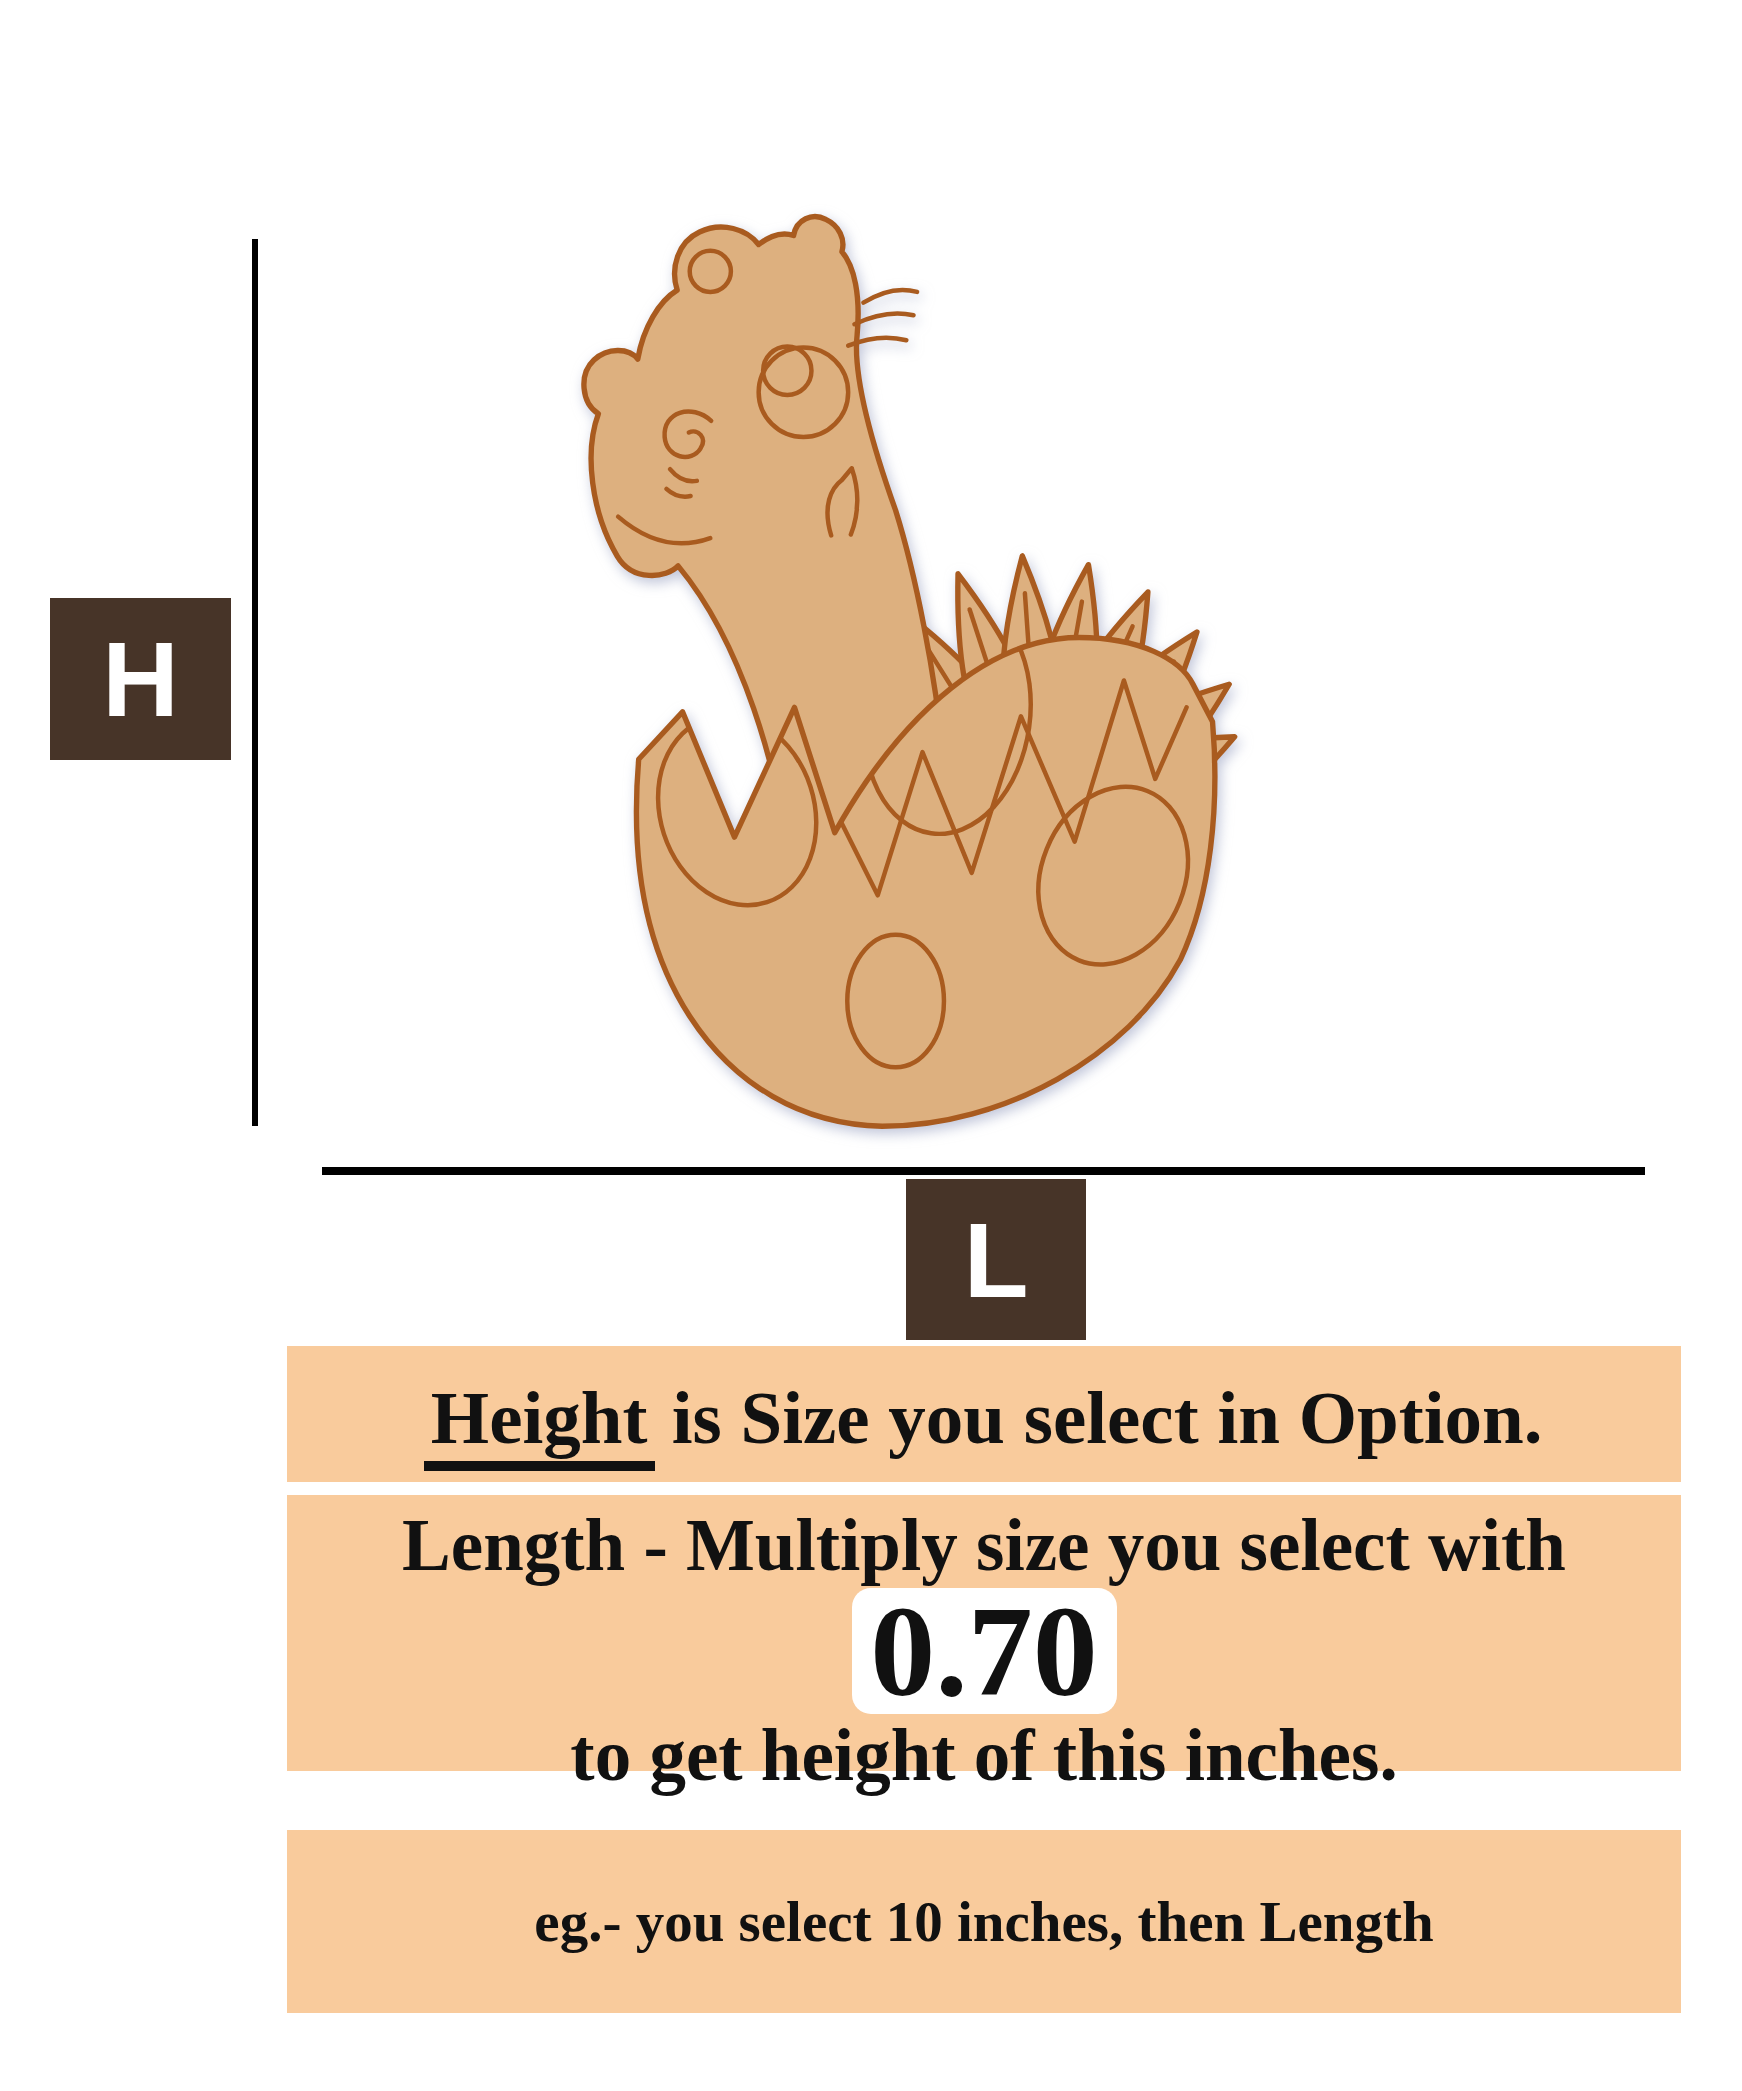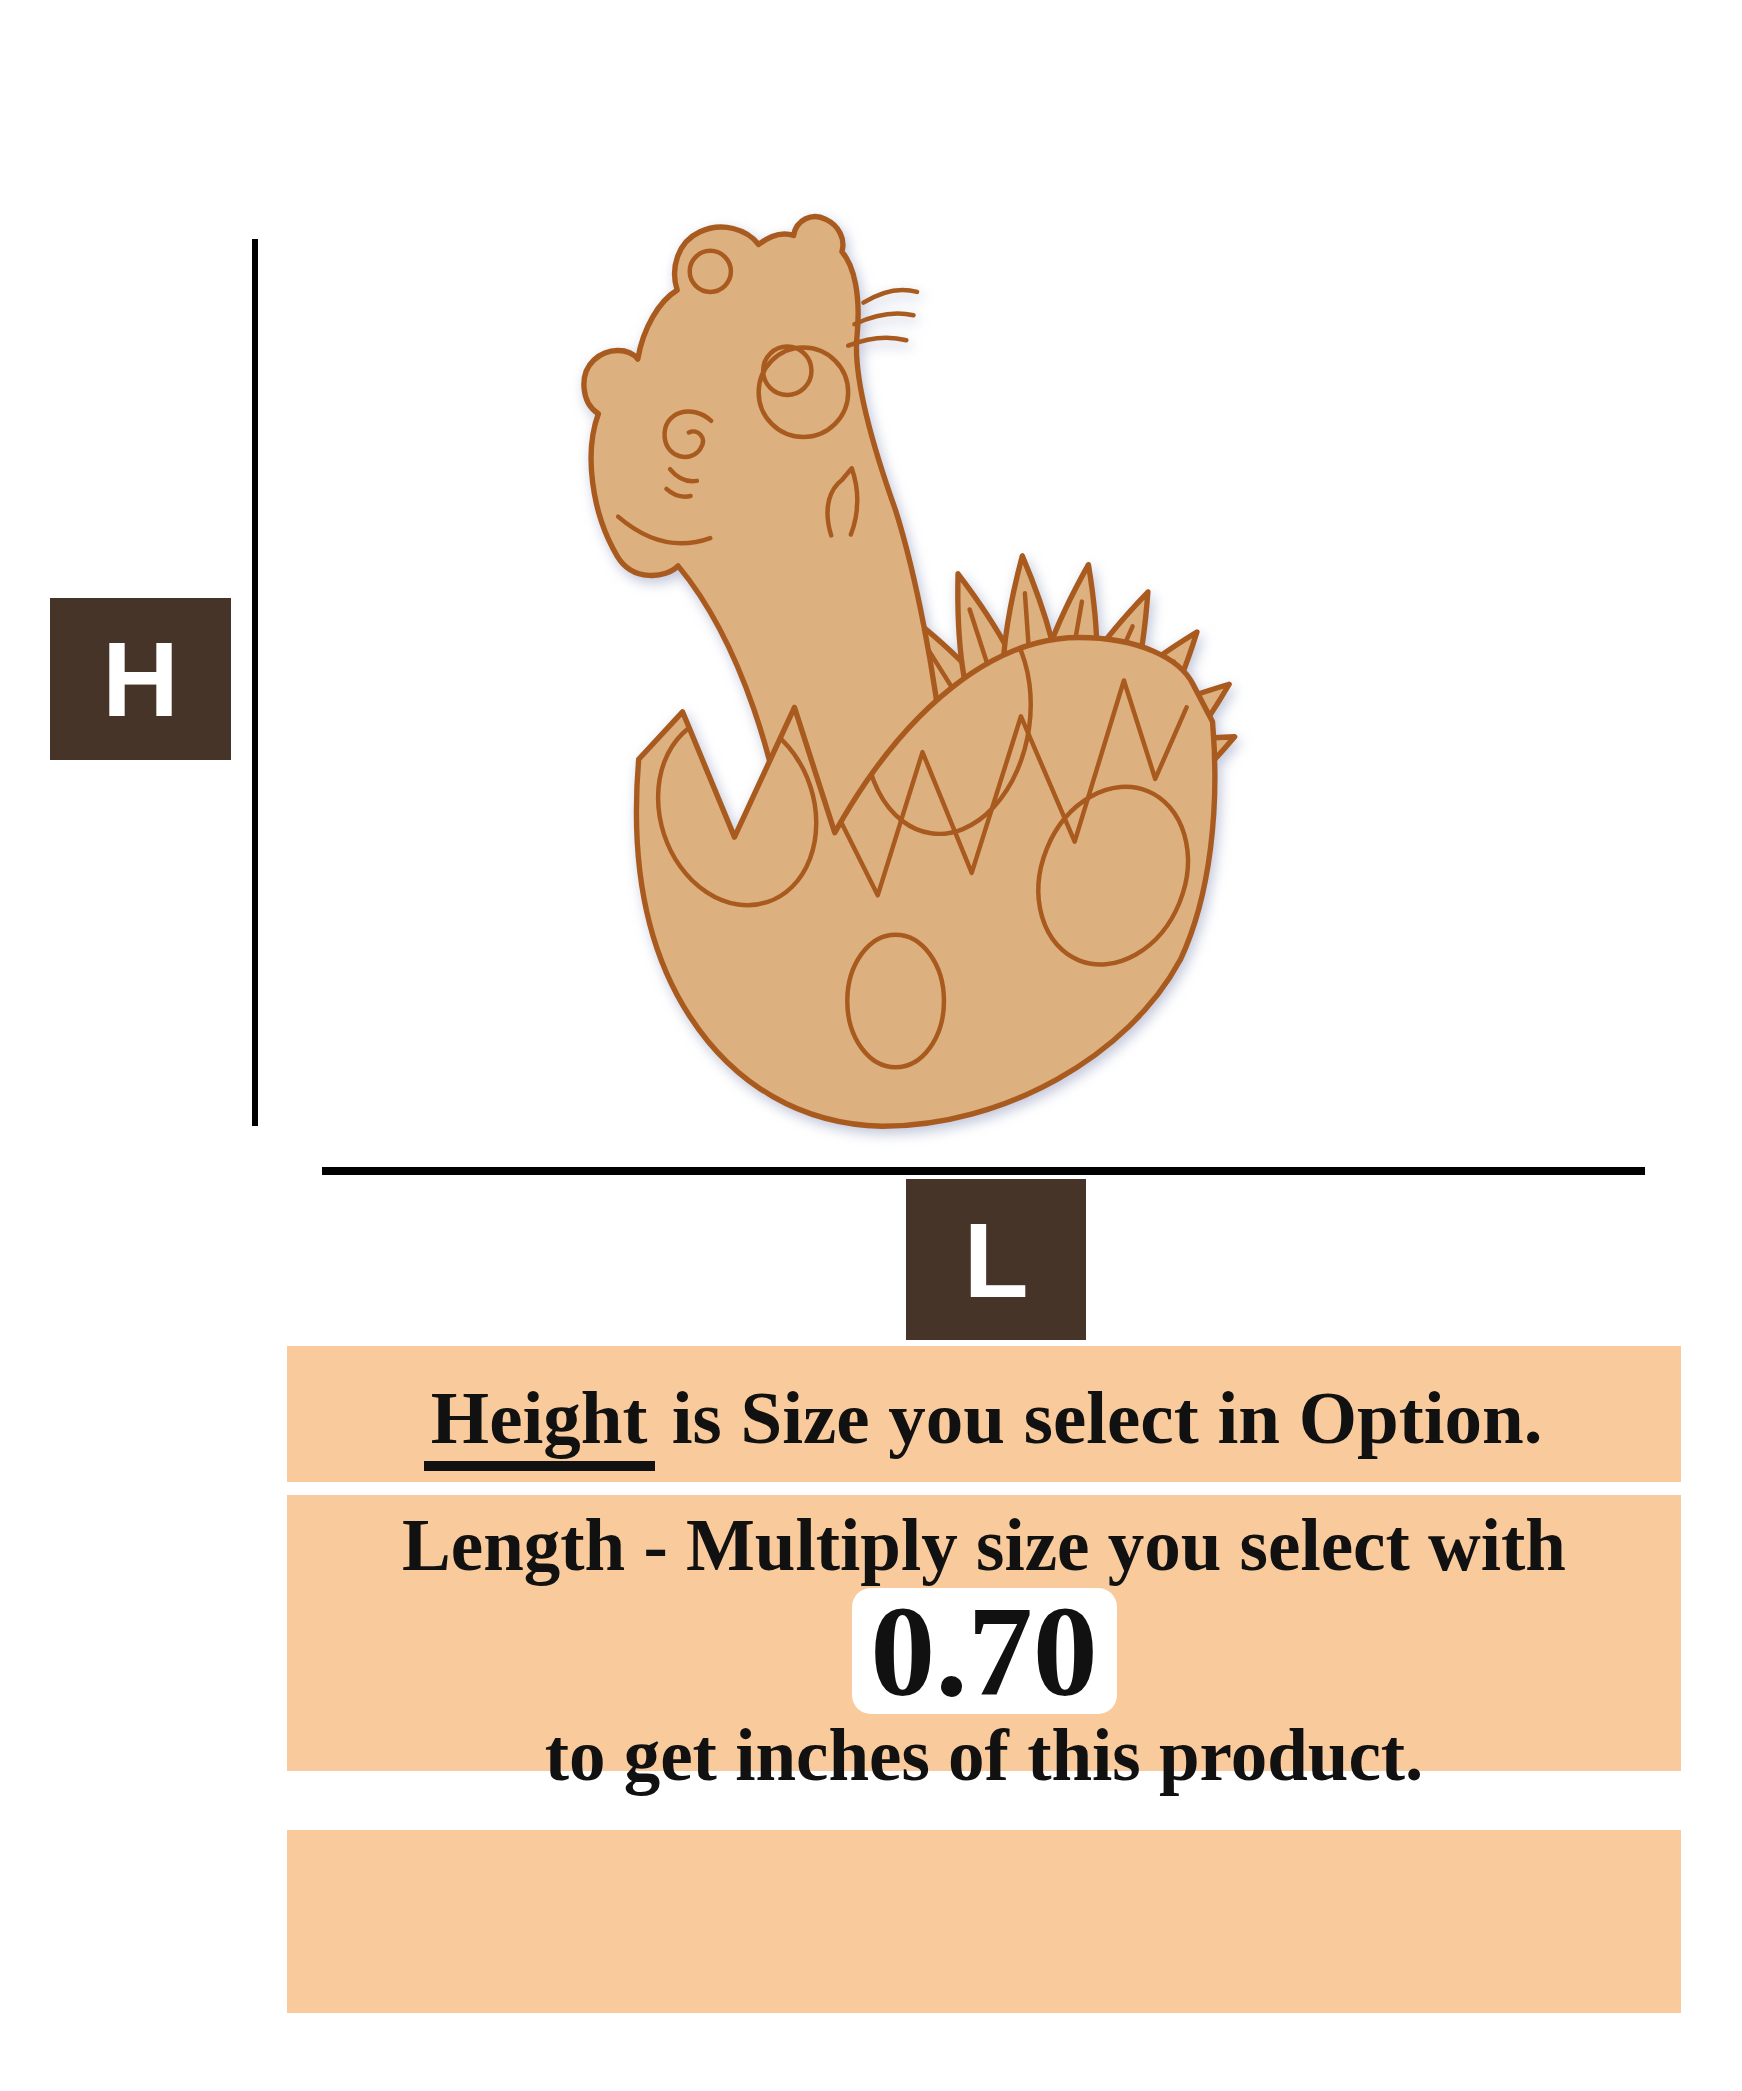--- a/index.html
+++ b/index.html
@@ -162,20 +162,21 @@
     <span>
       <span class="underlined">Height</span><span> is Size you select in Option.</span>
     </span>
   </div>
 
   <div class="panel panel-2">
     <div>Length - Multiply size you select with</div>
     <div class="multiplier-box">
       <span>0.70</span>
     </div>
-    <div>to get inches of this product.</div>
+    <div>to get height of this inches.</div>
   </div>
 
   <div class="panel panel-3">
+    <div>eg.- you select 10 inches, then Length</div>
   </div>
 
 </div>
 
 
 </body></html>

